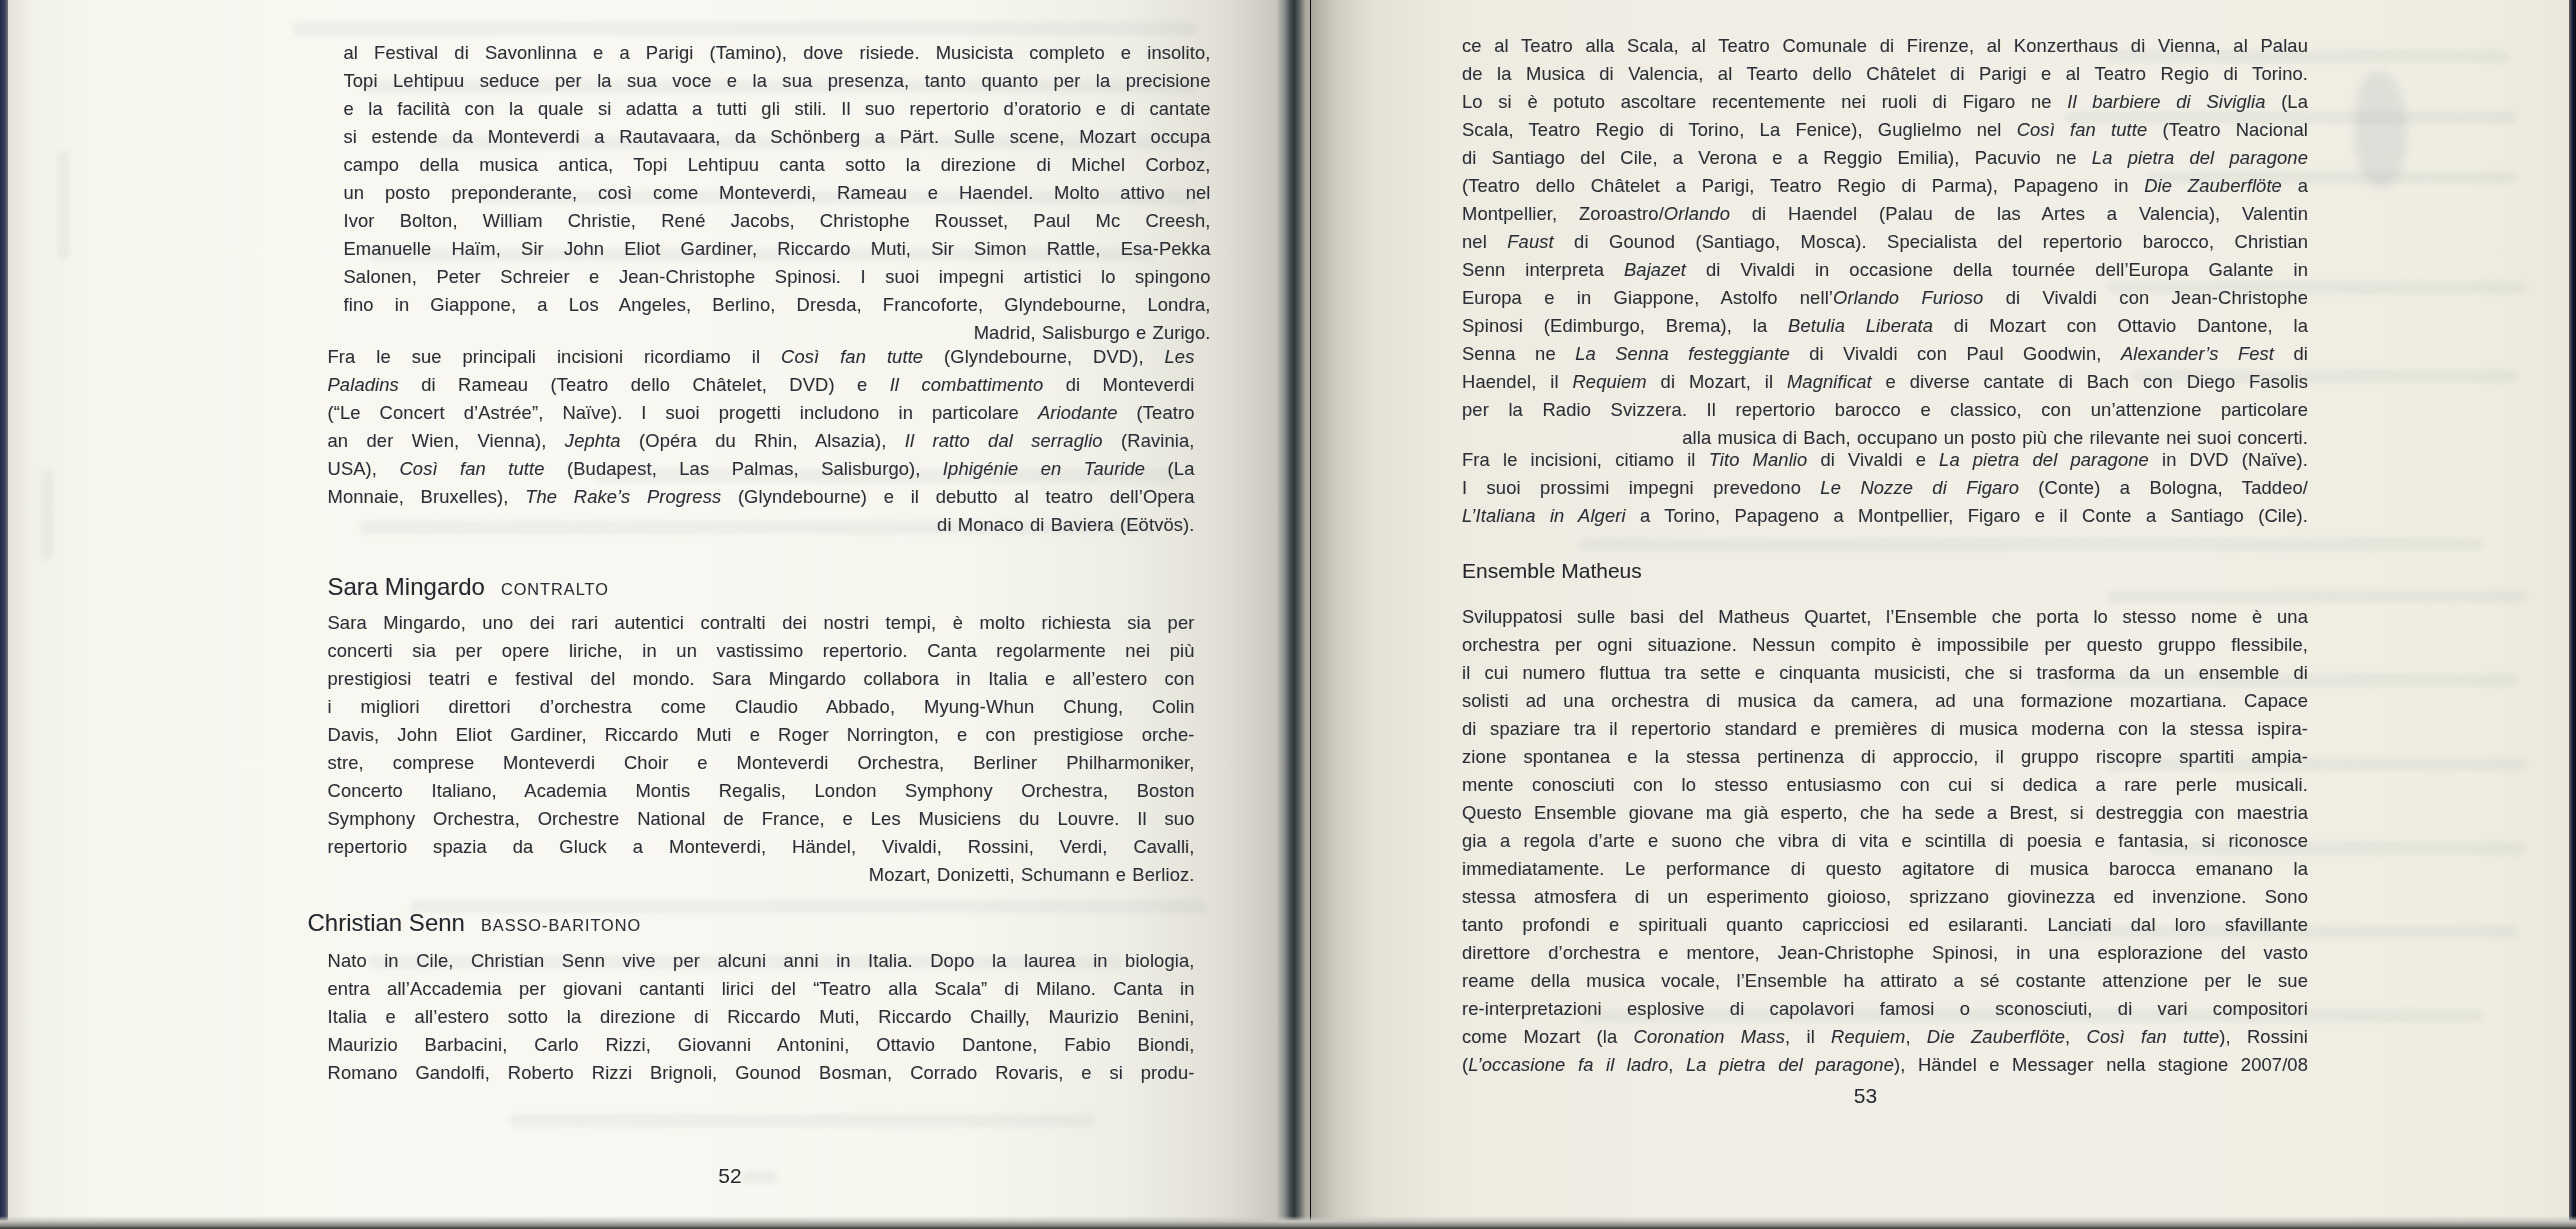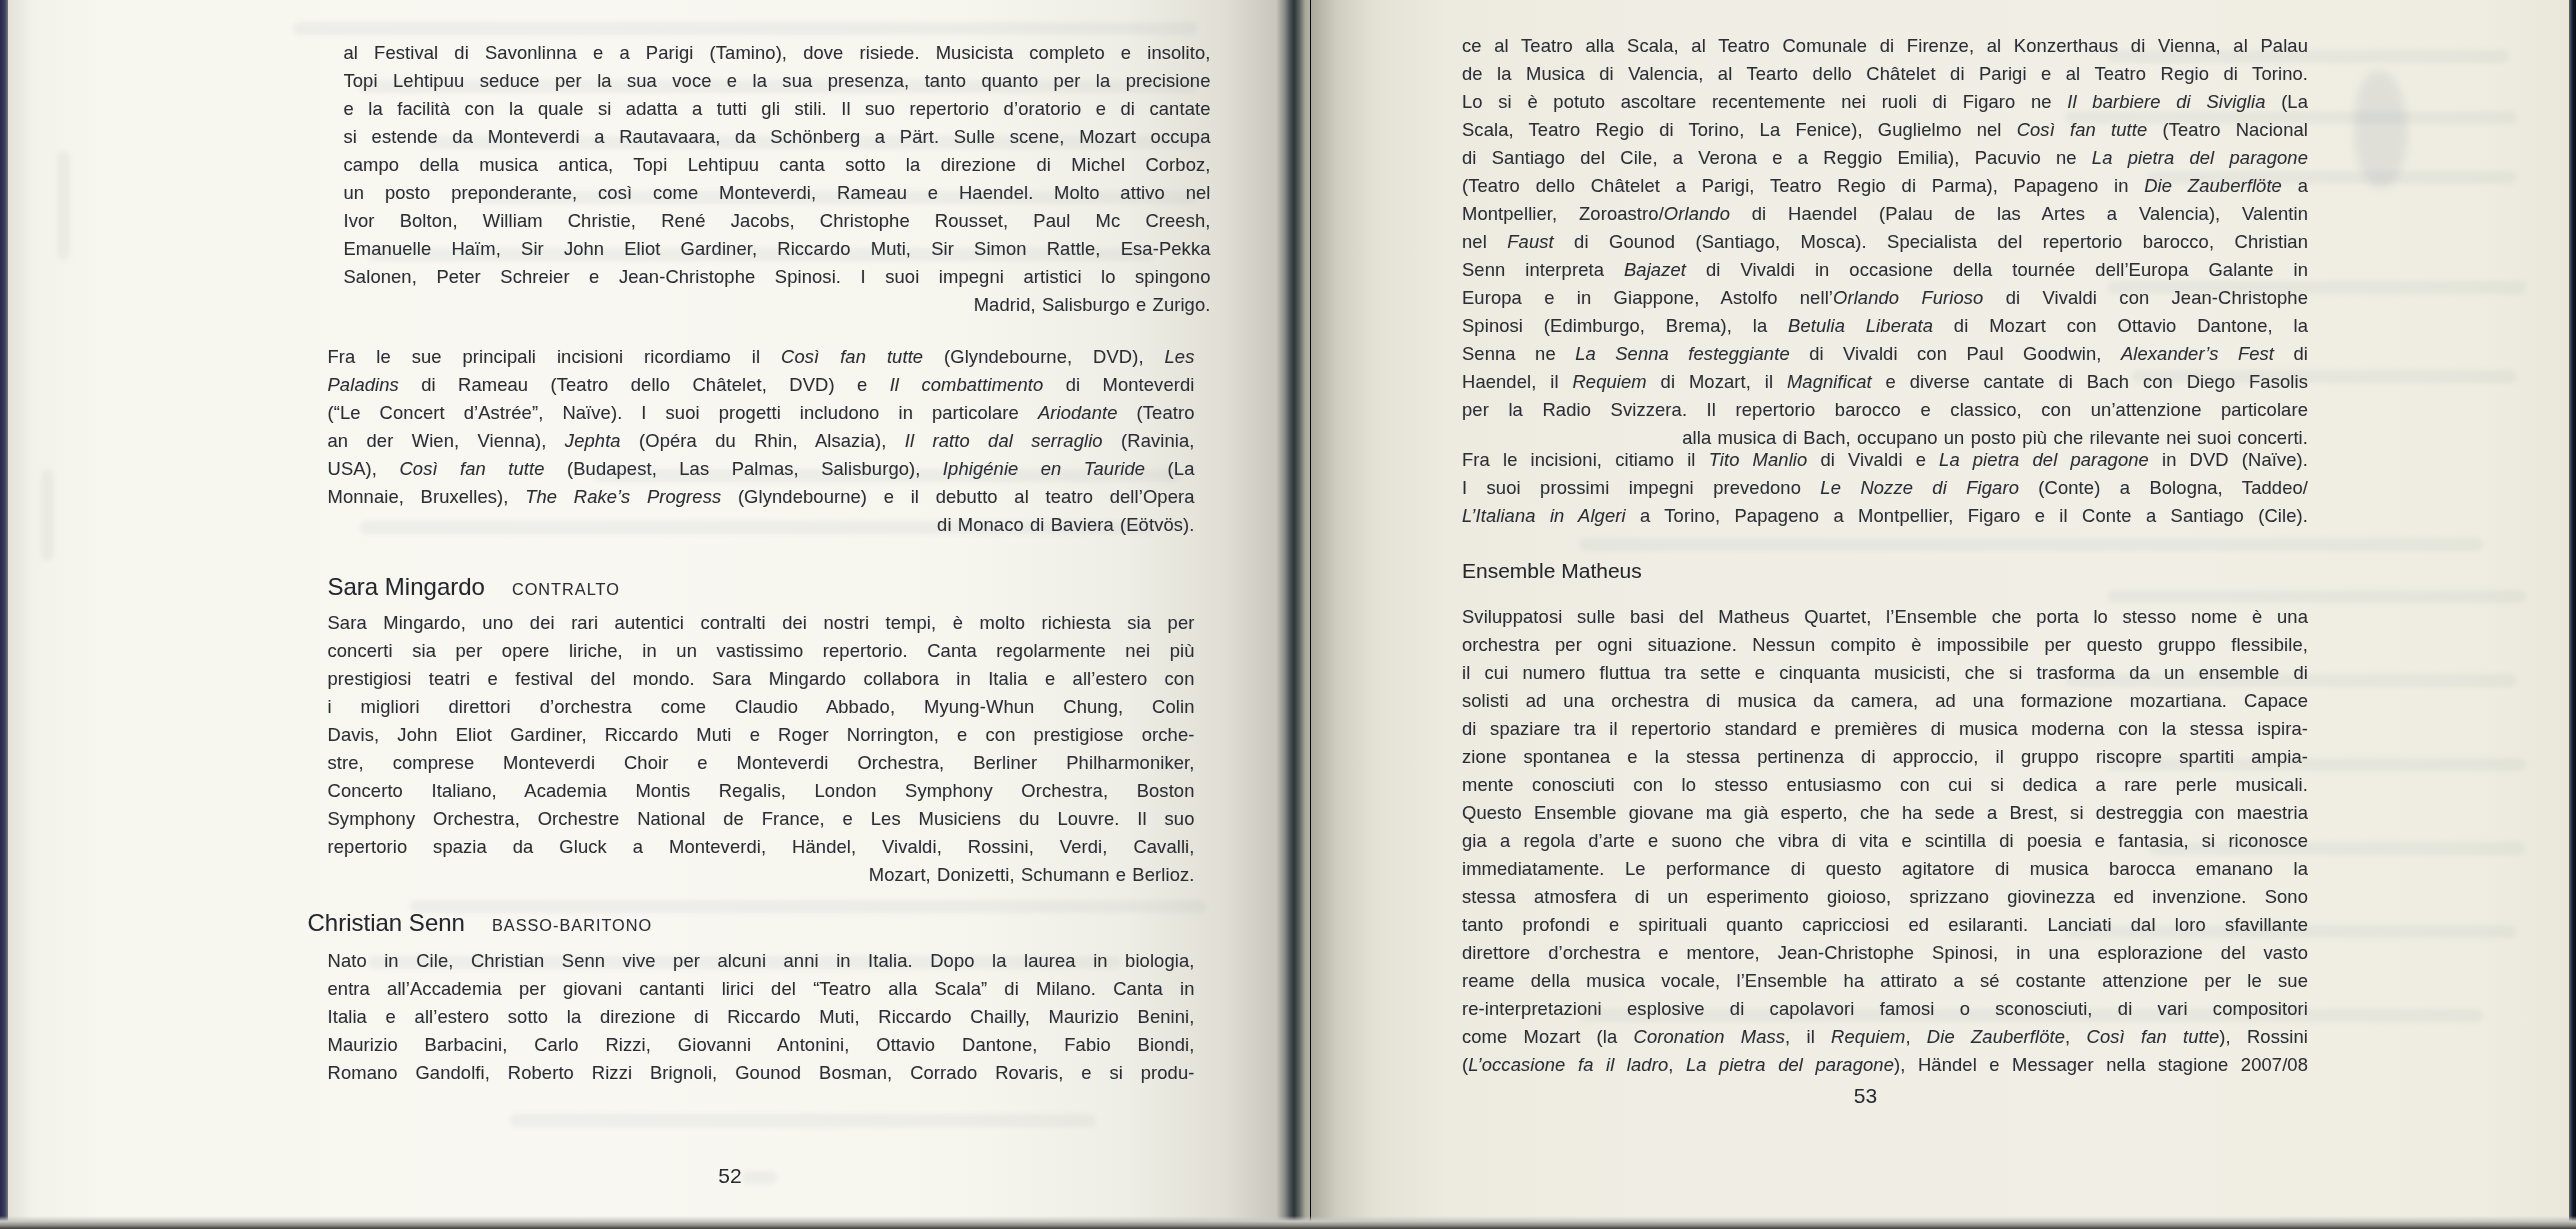--- a/index.html
+++ b/index.html
@@ -22,21 +22,21 @@
     background:linear-gradient(90deg,#c2c0b6 0%,#8b8e8c 22%,#4a5154 40%,#2e3538 52%,#5f6462 68%,#a9a79b 86%,#b5b2a6 100%);}
   .para{position:absolute;font-size:18.4px;line-height:28px;letter-spacing:0.1px;word-spacing:1px;
         text-shadow:-0.5px 0 rgba(70,110,220,.16),0.5px 0 rgba(205,170,60,.16);}
   .ln{height:28px;line-height:28px;overflow:hidden;text-align:justify;}
   .ln::after{content:"";display:inline-block;width:100%;height:0;}
   .ln.last{text-align:right;}
   .ln.last::after{display:none;}
   .heading{position:absolute;white-space:nowrap;
            text-shadow:-0.5px 0 rgba(70,110,220,.14),0.5px 0 rgba(205,170,60,.14);}
   .h-name{font-size:24px;font-weight:500;color:#24272d;}
-  .h-role{font-size:16.3px;letter-spacing:1px;margin-left:27px;color:#2b2e35;}
+  .h-role{font-size:16.3px;letter-spacing:1px;margin-left:16px;color:#2b2e35;}
   .folio{position:absolute;width:59px;text-align:center;font-size:21px;color:#26292f;}
   
   .ghost{position:absolute;height:12.6px;border-radius:5.9px;background:#7e8a96;opacity:.08;filter:blur(2.5px);}
   .ghost.v{width:13.4px;}
   .ornament{position:absolute;width:54px;height:117px;border-radius:45% 55% 50% 50%;
             background:#8c98a8;opacity:.16;filter:blur(4.2px);}
 </style>
 </head>
 <body>
 
@@ -60,20 +60,21 @@
     <div class="para" style="left:336px;top:39px;width:867px">
         <div class="ln">al Festival di Savonlinna e a Parigi (Tamino), dove risiede. Musicista completo e insolito,</div>
         <div class="ln">Topi Lehtipuu seduce per la sua voce e la sua presenza, tanto quanto per la precisione</div>
         <div class="ln">e la facilità con la quale si adatta a tutti gli stili. Il suo repertorio d’oratorio e di cantate</div>
         <div class="ln">si estende da Monteverdi a Rautavaara, da Schönberg a Pärt. Sulle scene, Mozart occupa</div>
         <div class="ln">campo della musica antica, Topi Lehtipuu canta sotto la direzione di Michel Corboz,</div>
         <div class="ln">un posto preponderante, così come Monteverdi, Rameau e Haendel. Molto attivo nel</div>
         <div class="ln">Ivor Bolton, William Christie, René Jacobs, Christophe Rousset, Paul Mc Creesh,</div>
         <div class="ln">Emanuelle Haïm, Sir John Eliot Gardiner, Riccardo Muti, Sir Simon Rattle, Esa-Pekka</div>
         <div class="ln">Salonen, Peter Schreier e Jean-Christophe Spinosi. I suoi impegni artistici lo spingono</div>
+        <div class="ln">fino in Giappone, a Los Angeles, Berlino, Dresda, Francoforte, Glyndebourne, Londra,</div>
         <div class="ln last">Madrid, Salisburgo e Zurigo.</div>
       </div>
     <div class="para" style="left:320px;top:343px;width:867px">
         <div class="ln">Fra le sue principali incisioni ricordiamo il <i>Così fan tutte</i> (Glyndebourne, DVD), <i>Les</i></div>
         <div class="ln"><i>Paladins</i> di Rameau (Teatro dello Châtelet, DVD) e <i>Il combattimento</i> di Monteverdi</div>
         <div class="ln">(“Le Concert d’Astrée”, Naïve). I suoi progetti includono in particolare <i>Ariodante</i> (Teatro</div>
         <div class="ln">an der Wien, Vienna), <i>Jephta</i> (Opéra du Rhin, Alsazia), <i>Il ratto dal serraglio</i> (Ravinia,</div>
         <div class="ln">USA), <i>Così fan tutte</i> (Budapest, Las Palmas, Salisburgo), <i>Iphigénie en Tauride</i> (La</div>
         <div class="ln">Monnaie, Bruxelles), <i>The Rake’s Progress</i> (Glyndebourne) e il debutto al teatro dell’Opera</div>
         <div class="ln last">di Monaco di Baviera (Eötvös).</div>

